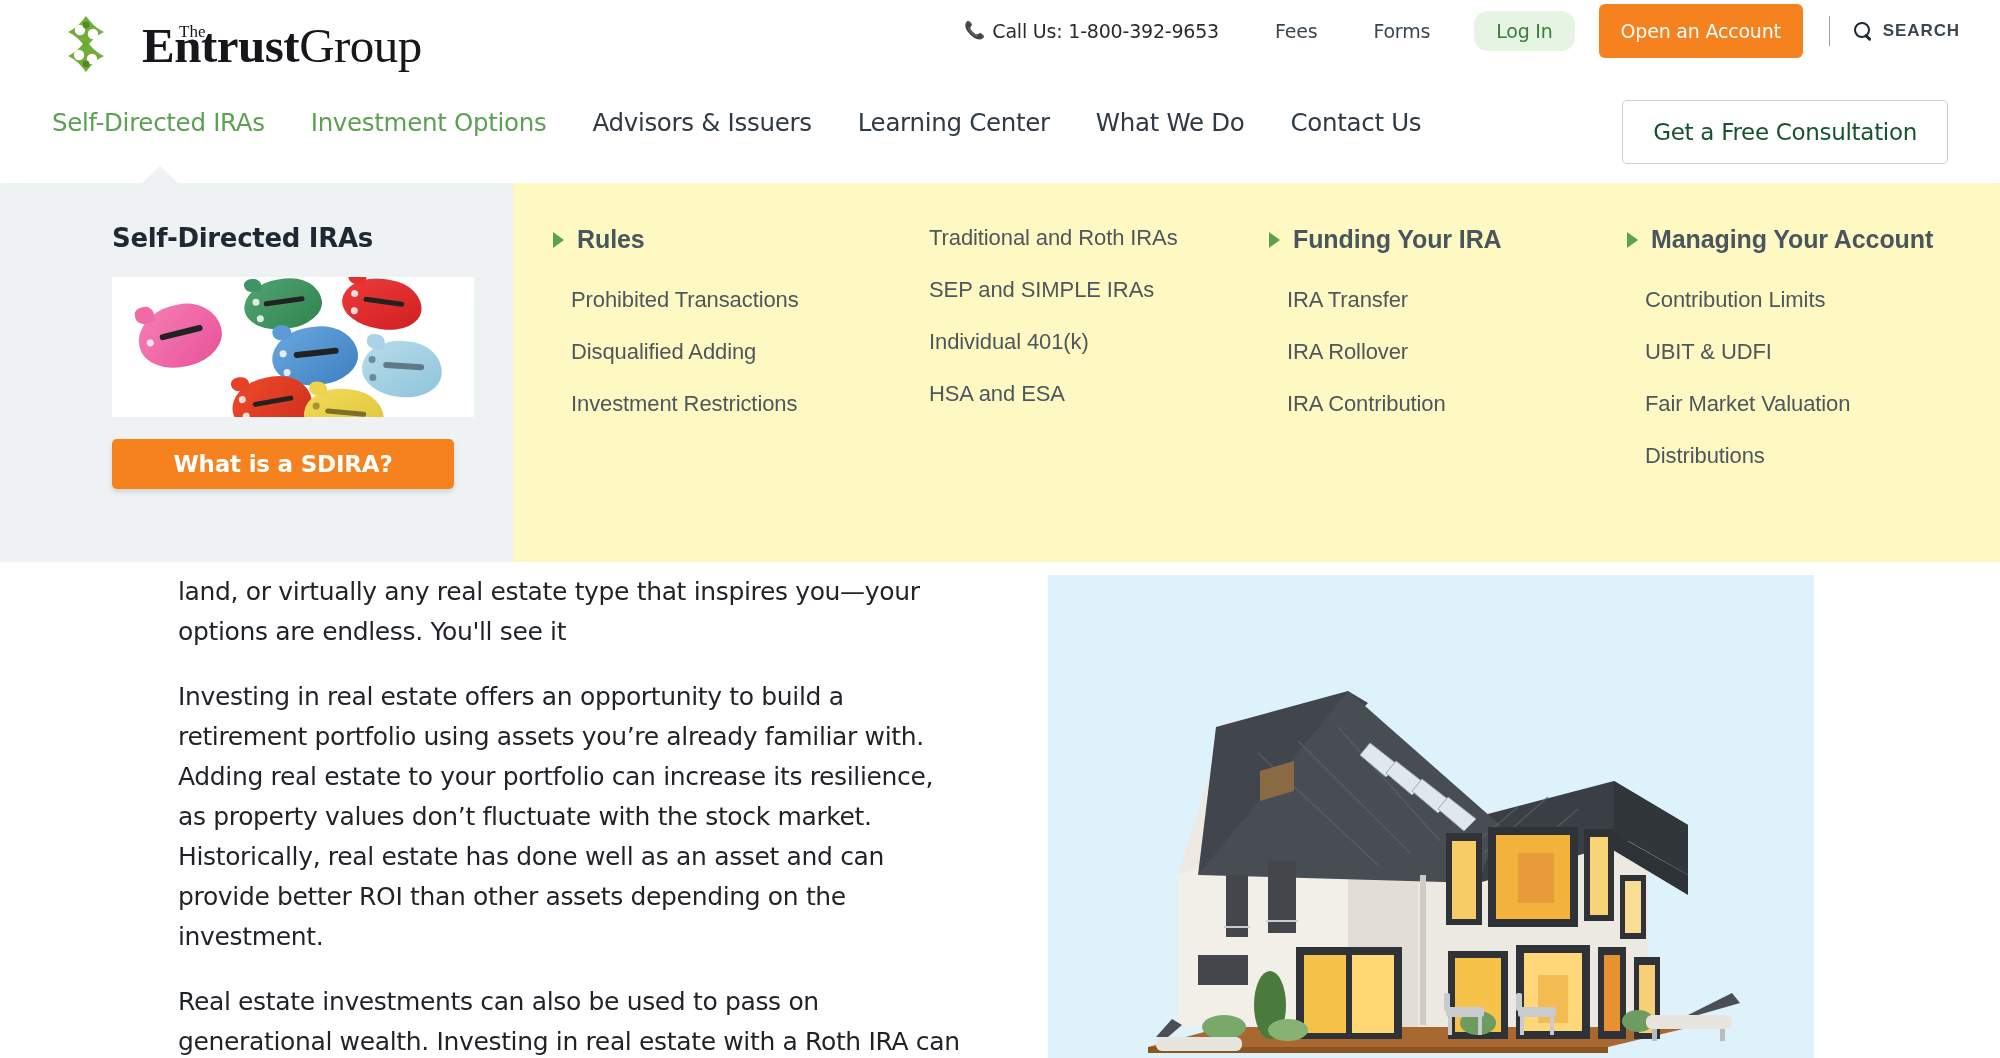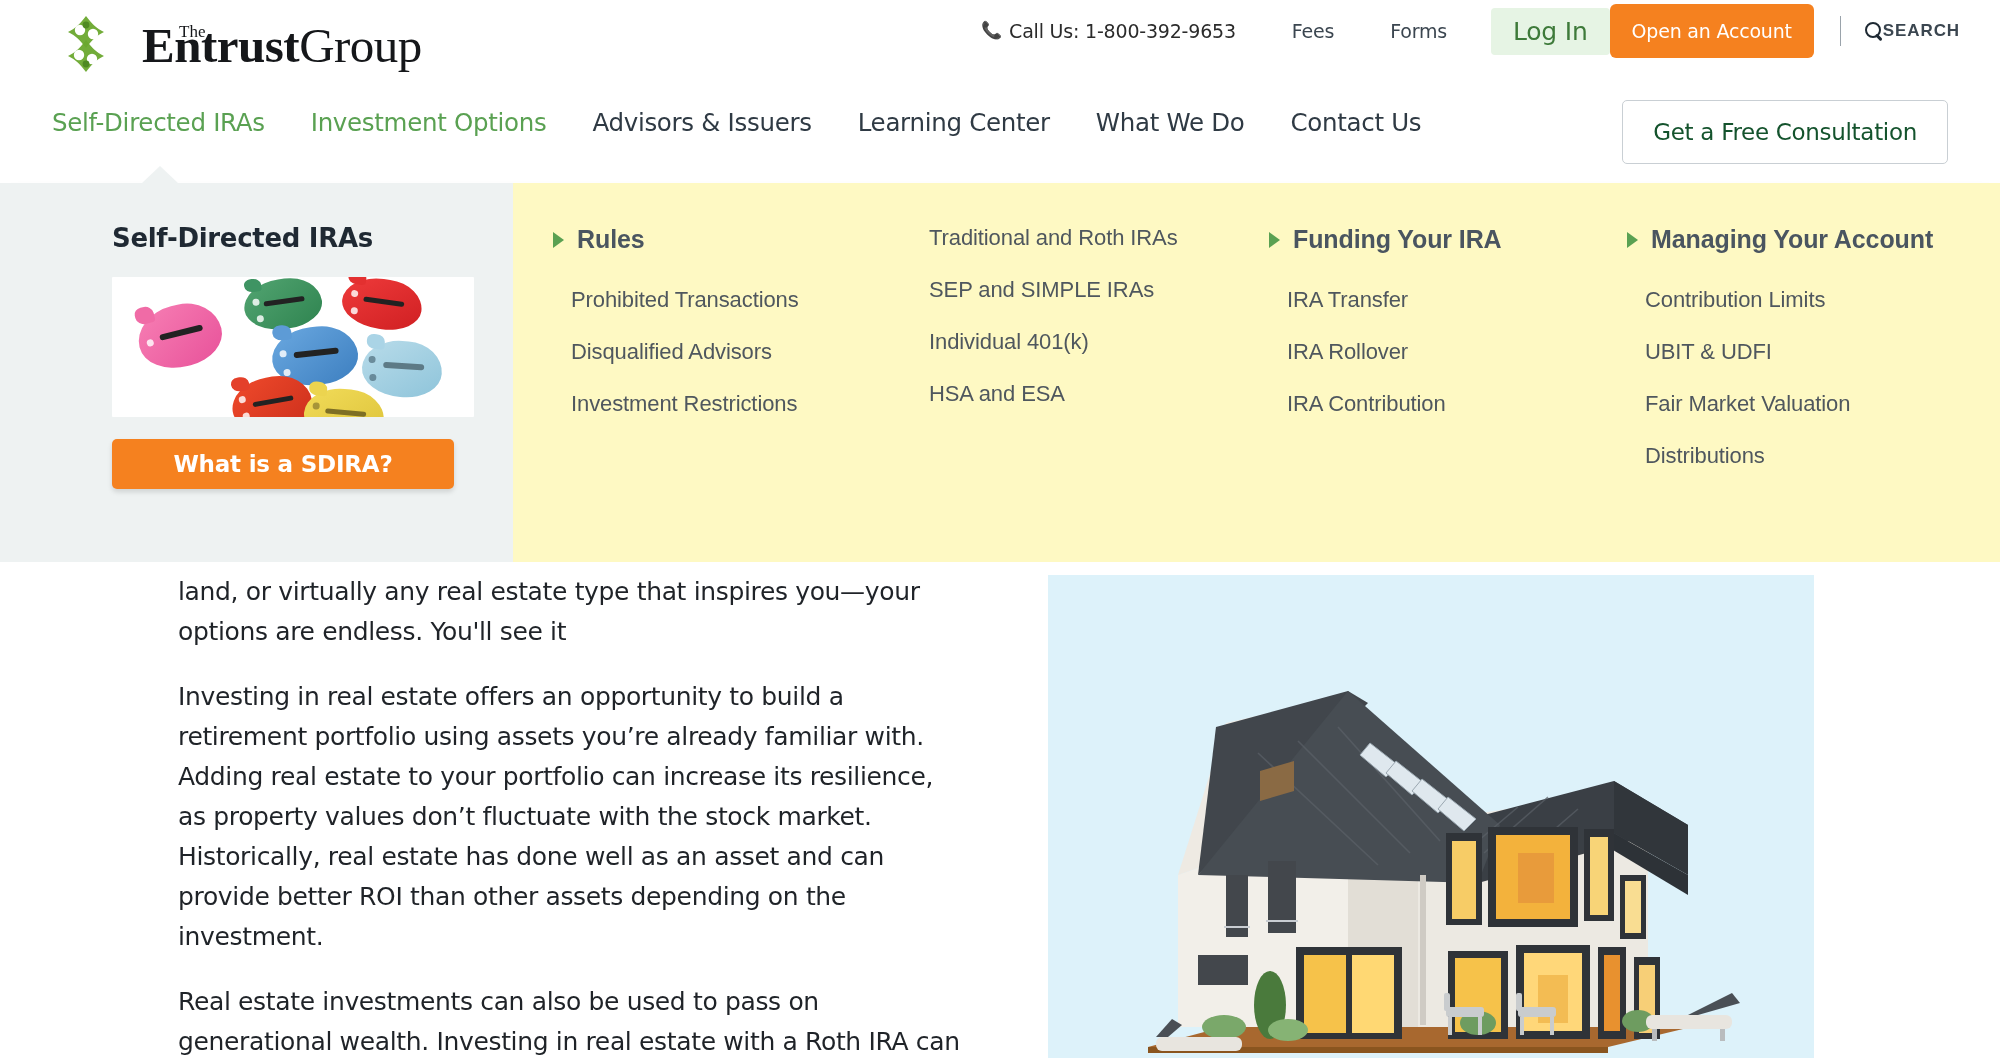--- a/index.html
+++ b/index.html
@@ -25,33 +25,34 @@
     font-weight: 400; letter-spacing: -0.2px;
   }
   .util-phone .glyph { font-size: 17px; line-height: 1; transform: translateY(-1px); }
   .util-link {
     font-size: 19px; color: #3b4650; margin-left: 56px;
     font-family: "DejaVu Sans", sans-serif; letter-spacing:-0.2px;
   }
   .btn-login {
     margin-left: 44px;
     background: #e6f4e4; color: #3e7a3a;
-    font-size: 25px; padding: 9px 22px; border-radius: 4px;
+    font-size: 19px; padding: 9px 22px; border-radius: 14px;
     font-family: "DejaVu Sans", sans-serif; letter-spacing:-0.2px;
   }
   .btn-openacct {
+    margin-left: 24px;
     background: #f5811f; color: #ffffff;
     font-size: 19px; padding: 16px 22px; border-radius: 6px;
     font-family: "DejaVu Sans", sans-serif; letter-spacing:-0.2px;
   }
   .util-divider {
     margin-left: 26px; width: 1px; height: 30px; background: #9aa3ab;
   }
   .search-group {
-    margin-left: 24px; display: flex; align-items: center; 
+    margin-left: 24px; display: flex; align-items: center; gap: 11px;
     color: #3b4650;
   }
   .search-group .label {
     font-size: 17px; font-weight: 700; letter-spacing: 0.9px; color:#3b4650;
     font-family: "Liberation Sans", sans-serif;
   }
   .mag { width: 18px; height: 18px; position: relative; display:inline-block; }
   .mag::before {
     content:""; position:absolute; left:0; top:0;
     width: 12px; height: 12px; border: 2.6px solid #1e2933; border-radius: 50%;
@@ -309,21 +310,21 @@
     </div>
 
     <div class="mega-right">
 
       <div class="mega-col">
         <div class="col-head">
           <span class="col-arrow"></span>
           <span class="col-title">Rules</span>
         </div>
         <a class="col-link">Prohibited Transactions</a>
-        <a class="col-link">Disqualified Advisors</a>
+        <a class="col-link">Disqualified Adding</a>
         <a class="col-link">Investment Restrictions</a>
       </div>
 
       <div class="mega-col">
         <a class="col-link">Traditional and Roth IRAs</a>
         <a class="col-link">SEP and SIMPLE IRAs</a>
         <a class="col-link">Individual 401(k)</a>
         <a class="col-link">HSA and ESA</a>
       </div>
 

